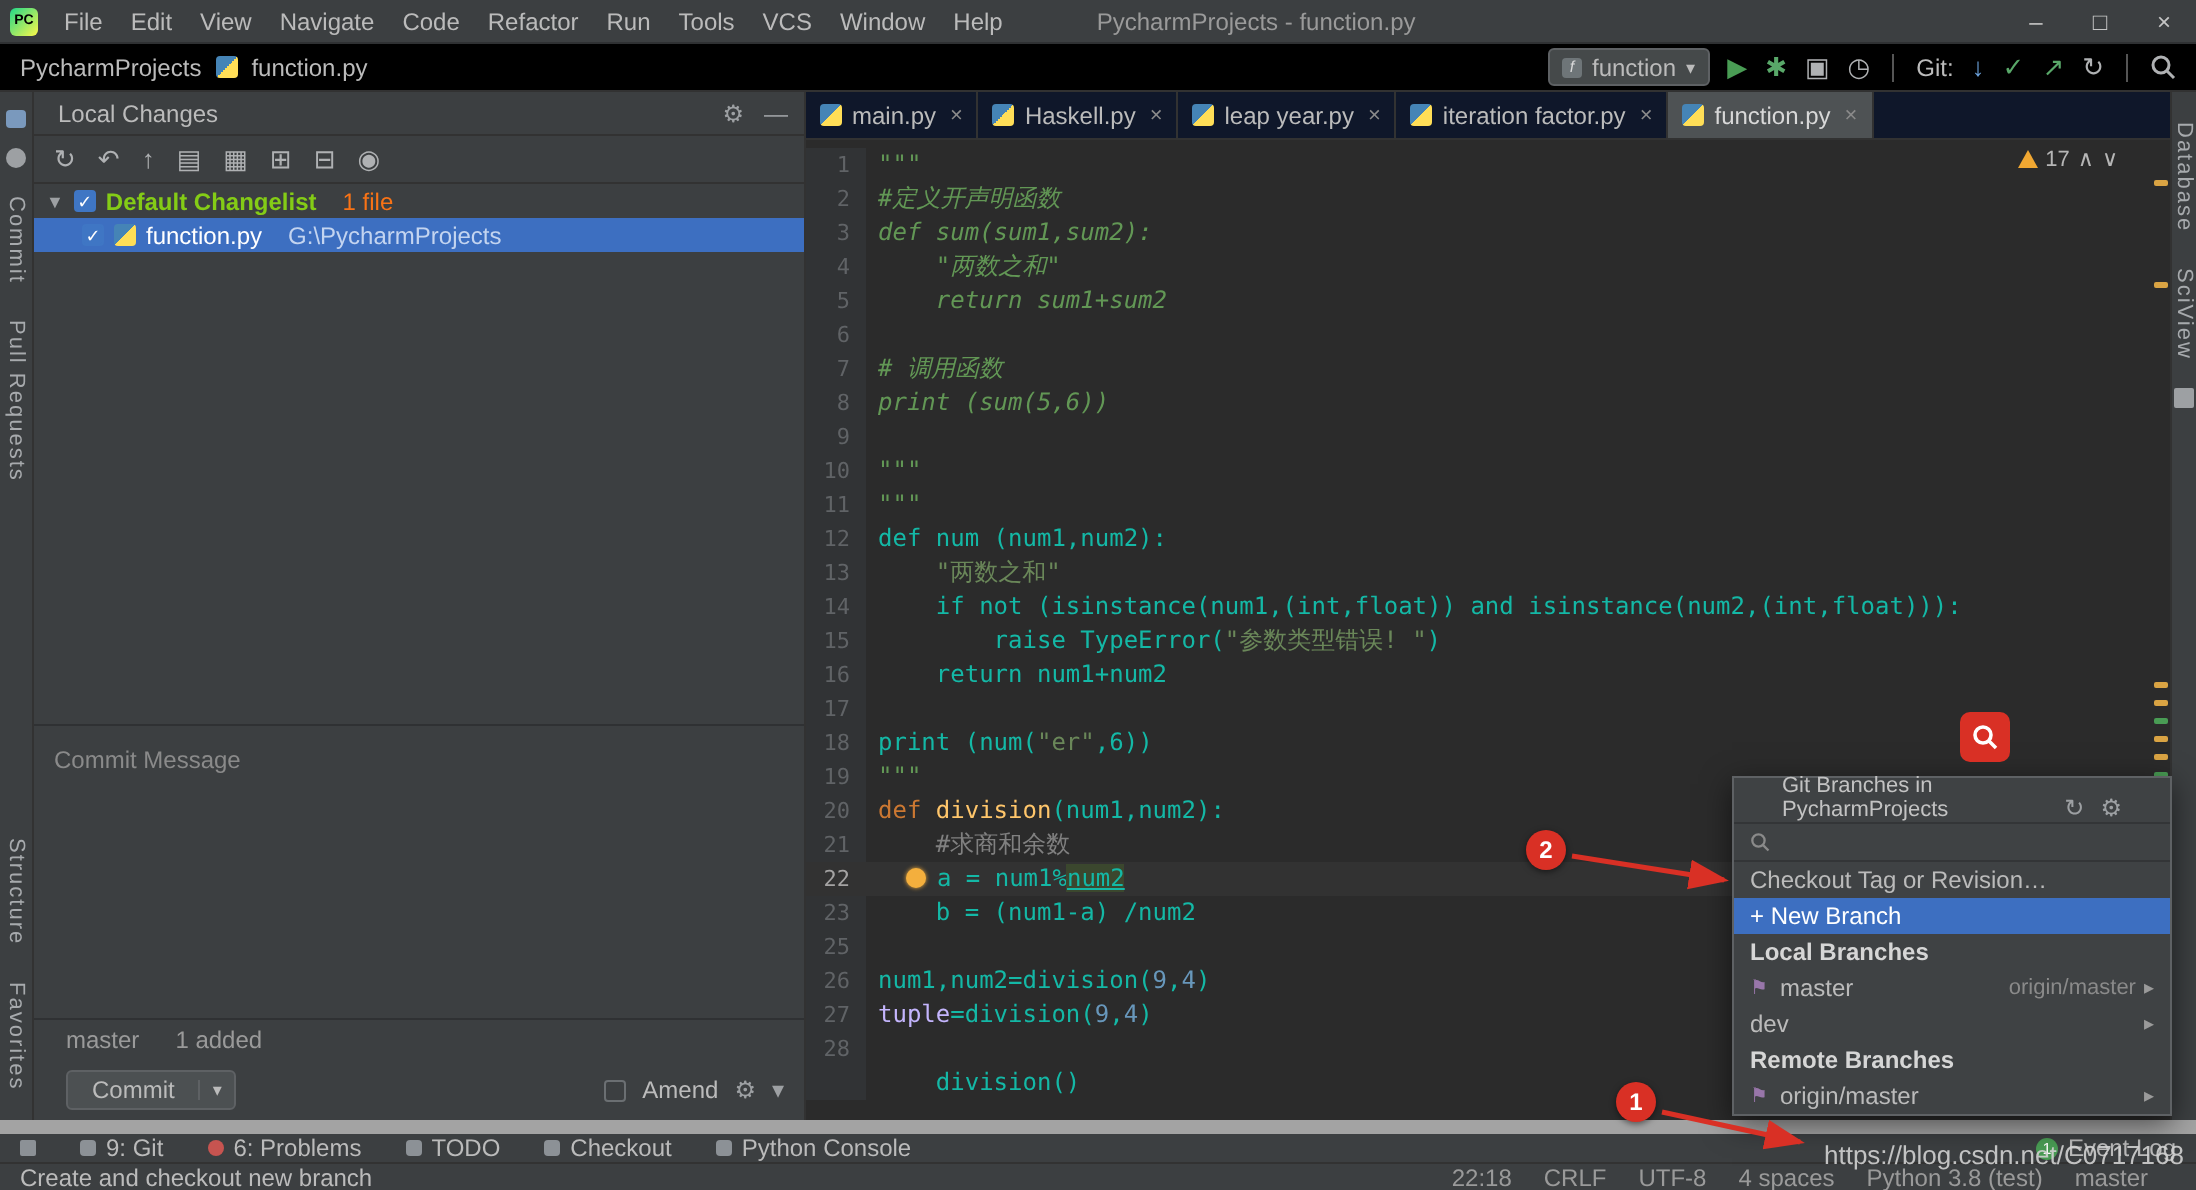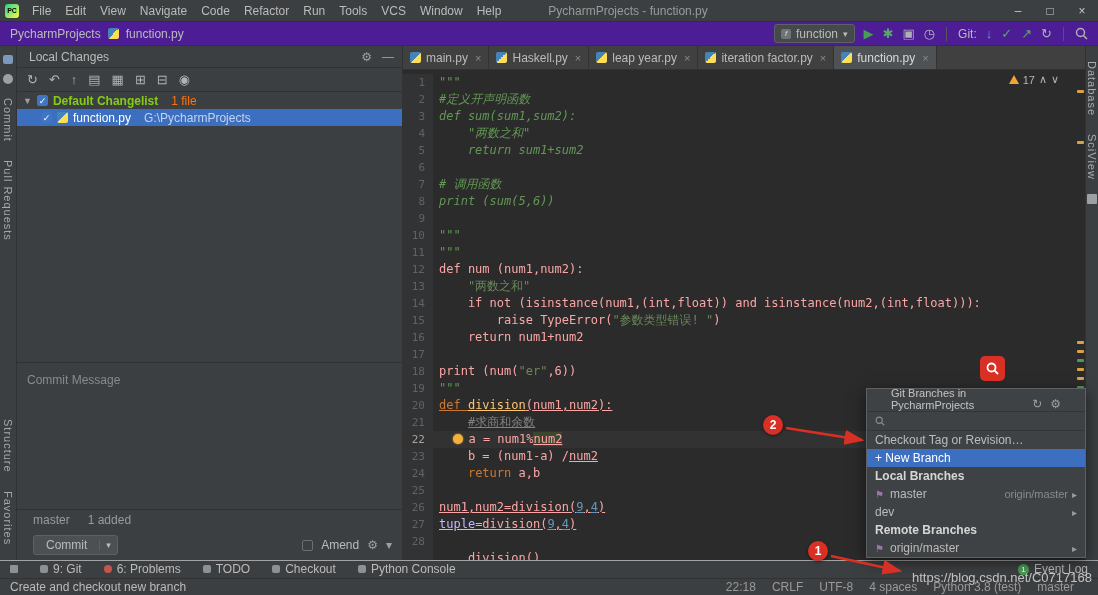--- a/index.html
+++ b/index.html
@@ -10,21 +10,21 @@
   
   .titlebar{height:22px;display:flex;align-items:center;background:#3c3f41;border-bottom:1px solid #2f3133;padding-left:5px}
   .pclogo{width:14px;height:14px;border-radius:3px;background:linear-gradient(135deg,#21d789,#fcf84a);
           color:#000;font-size:7px;font-weight:bold;display:flex;align-items:center;justify-content:center;margin-right:6px}
   .menu{padding:0 7px;cursor:default}
   .wintitle{color:#9a9a9a;margin-left:40px}
   .wincontrols{margin-left:auto;display:flex;height:100%}
   .wbtn{width:32px;display:flex;align-items:center;justify-content:center;color:#c5c5c5}
 
   
-  .toolbar{height:24px;display:flex;align-items:center;background:#4c1d95;border-bottom:1px solid #323232;padding:0 10px}
+  .toolbar{height:24px;display:flex;align-items:center;background:#000000;border-bottom:1px solid #323232;padding:0 10px}
   .pyicon{width:11px;height:11px;border-radius:2px;background:linear-gradient(135deg,#4584b6 50%,#ffde57 50%);display:inline-block;flex:none}
   .tb-left{display:flex;align-items:center;gap:7px}
   .tb-right{margin-left:auto;display:flex;align-items:center;gap:9px}
   .runcombo{display:flex;align-items:center;gap:5px;border:1px solid #5e6164;background:#45494a;border-radius:3px;height:19px;padding:0 6px}
   .fnicon{width:10px;height:10px;border-radius:2px;background:#6e7578;color:#d8d8d8;font-size:8px;display:flex;align-items:center;justify-content:center;font-style:italic}
   .tbi{font-size:13px;line-height:1;cursor:default}
   .tbsep{width:1px;height:14px;background:#555;margin:0 2px}
   svg.micon{display:block}
 
   
@@ -54,49 +54,49 @@
   .cmsg{height:148px;border-top:1px solid #2f3133;border-bottom:1px solid #2f3133;padding:10px 10px;color:#8a8a8a;background:#3c3f41}
   .vinfo{height:20px;display:flex;align-items:center;padding:0 16px;color:#9a9a9a;gap:18px}
   .vbtns{height:30px;display:flex;align-items:center;padding:0 10px 0 16px}
   .commitbtn{display:flex;align-items:center;height:20px;background:#4c5052;border:1px solid #5e6164;border-radius:3px;overflow:hidden}
   .commitbtn .lab{padding:0 12px}
   .commitbtn .arr{padding:0 6px;border-left:1px solid #5e6164;font-size:9px}
   .amendgrp{margin-left:auto;display:flex;align-items:center;gap:8px;color:#bbb}
 
   
   .editor{flex:1 1 auto;display:flex;flex-direction:column;background:#2b2b2b;position:relative;overflow:hidden}
-  .tabsbar{height:24px;background:#404040;display:flex;align-items:stretch;border-bottom:1px solid #323232;flex:none}
+  .tabsbar{height:24px;background:#0f172a;display:flex;align-items:stretch;border-bottom:1px solid #323232;flex:none}
   .tab{display:flex;align-items:center;gap:5px;padding:0 7px;border-right:1px solid #323232;cursor:default}
   .tab .x{color:#8a8a8a;font-size:11px;margin-left:2px}
   .tab.active{background:#4e5254;color:#d8d8d8}
   .codearea{flex:1 1 auto;position:relative;padding-top:4px;font-family:"DejaVu Sans Mono",monospace;font-size:12px;overflow:hidden}
   .crow{display:flex;height:17px;line-height:17px}
   .ln{width:30px;flex:none;text-align:right;padding-right:8px;color:#606366;background:#313335;font-size:11px}
   .crow.cur{background:#323232}
   .crow.cur .ln{background:#323232;color:#a4a3a3}
   .code{white-space:pre;padding-left:6px}
   .tk-d{color:#629755;font-style:italic}
   .tk-s{color:#6a8759}
   .tk-c{color:#808080}
   .tk-k{color:#cc7832}
   .tk-f{color:#ffc66b}
   .tk-n{color:#6897bb}
-  .tk-t{color:#fca5a5}
+  .tk-t{color:#14b8a6}
   .tk-b{color:#c4b5fd}
-  .tk-u{text-decoration:underline}
+  .tk-u{}
   .tk-box{background:#3b472e;text-decoration:underline}
   .bulb{display:inline-block;width:10px;height:10px;border-radius:50%;background:#f4af3d;margin:0 5px -1px 0;box-shadow:0 0 2px #f4af3d}
   .warnwidget{position:absolute;top:3px;right:26px;display:flex;align-items:center;gap:4px;color:#b6b6b6;font-family:"Liberation Sans",sans-serif;font-size:11px}
   .warntri{width:0;height:0;border-left:5px solid transparent;border-right:5px solid transparent;border-bottom:9px solid #f0a732}
   .stripemarks{position:absolute;top:0;right:1px;width:8px;height:100%}
   .mark{position:absolute;right:0;width:7px;height:3px;border-radius:1px}
   .mark.y{background:#d9a343}.mark.g{background:#499c54}
 
   
-  .statusbar{position:absolute;left:0;right:0;bottom:0;height:35px;background:#3c3f41;border-top:1px solid #a3a3a3;display:flex;flex-direction:column}
+  .statusbar{position:absolute;left:0;right:0;bottom:0;height:35px;background:#3c3f41;border-top:7px solid #a3a3a3;display:flex;flex-direction:column}
   .srow1{height:17px;display:flex;align-items:center;padding:0 10px;gap:22px}
   .srow2{height:18px;display:flex;align-items:center;border-top:1px solid #323232;padding:0 10px}
   .stool{display:flex;align-items:center;gap:5px;cursor:default}
   .sticon{width:8px;height:8px;border-radius:2px;background:#8c9196}
   .sticon.problems{background:#c75450;border-radius:50%}
   .evlog{margin-left:auto;display:flex;align-items:center;gap:5px}
   .greenbadge{width:11px;height:11px;border-radius:50%;background:#499c54;color:#fff;font-size:8px;display:flex;align-items:center;justify-content:center}
   .srow2 .hint{color:#bbb}
   .srow2 .info{margin-left:auto;display:flex;gap:16px;color:#9a9a9a;padding-right:14px}
 
@@ -371,24 +371,20 @@
             </div>
             <div class="crow cur">
               <span class="ln">22</span>
               <span class="code"><span class="tk-t">  </span><span class="bulb"></span><span class="tk-t">a = num1%</span><span class="tk-t tk-box">num2</span></span>
             </div>
             <div class="crow">
               <span class="ln">23</span>
               <span class="code"><span class="tk-t">    b = (num1-a) /</span><span class="tk-t tk-u">num2</span></span>
             </div>
             <div class="crow">
-              <span class="ln">24</span>
-              <span class="code"><span class="tk-t">    </span><span class="tk-k">return</span><span class="tk-t"> a,b</span></span>
-            </div>
-            <div class="crow">
               <span class="ln">25</span>
               <span class="code"></span>
             </div>
             <div class="crow">
               <span class="ln">26</span>
               <span class="code"><span class="tk-t tk-u">num1,num2=division(</span><span class="tk-n tk-u">9</span><span class="tk-t tk-u">,</span><span class="tk-n tk-u">4</span><span class="tk-t tk-u">)</span></span>
             </div>
             <div class="crow">
               <span class="ln">27</span>
               <span class="code"><span class="tk-b tk-u">tuple</span><span class="tk-t tk-u">=division(</span><span class="tk-n tk-u">9</span><span class="tk-t tk-u">,</span><span class="tk-n tk-u">4</span><span class="tk-t tk-u">)</span></span>

